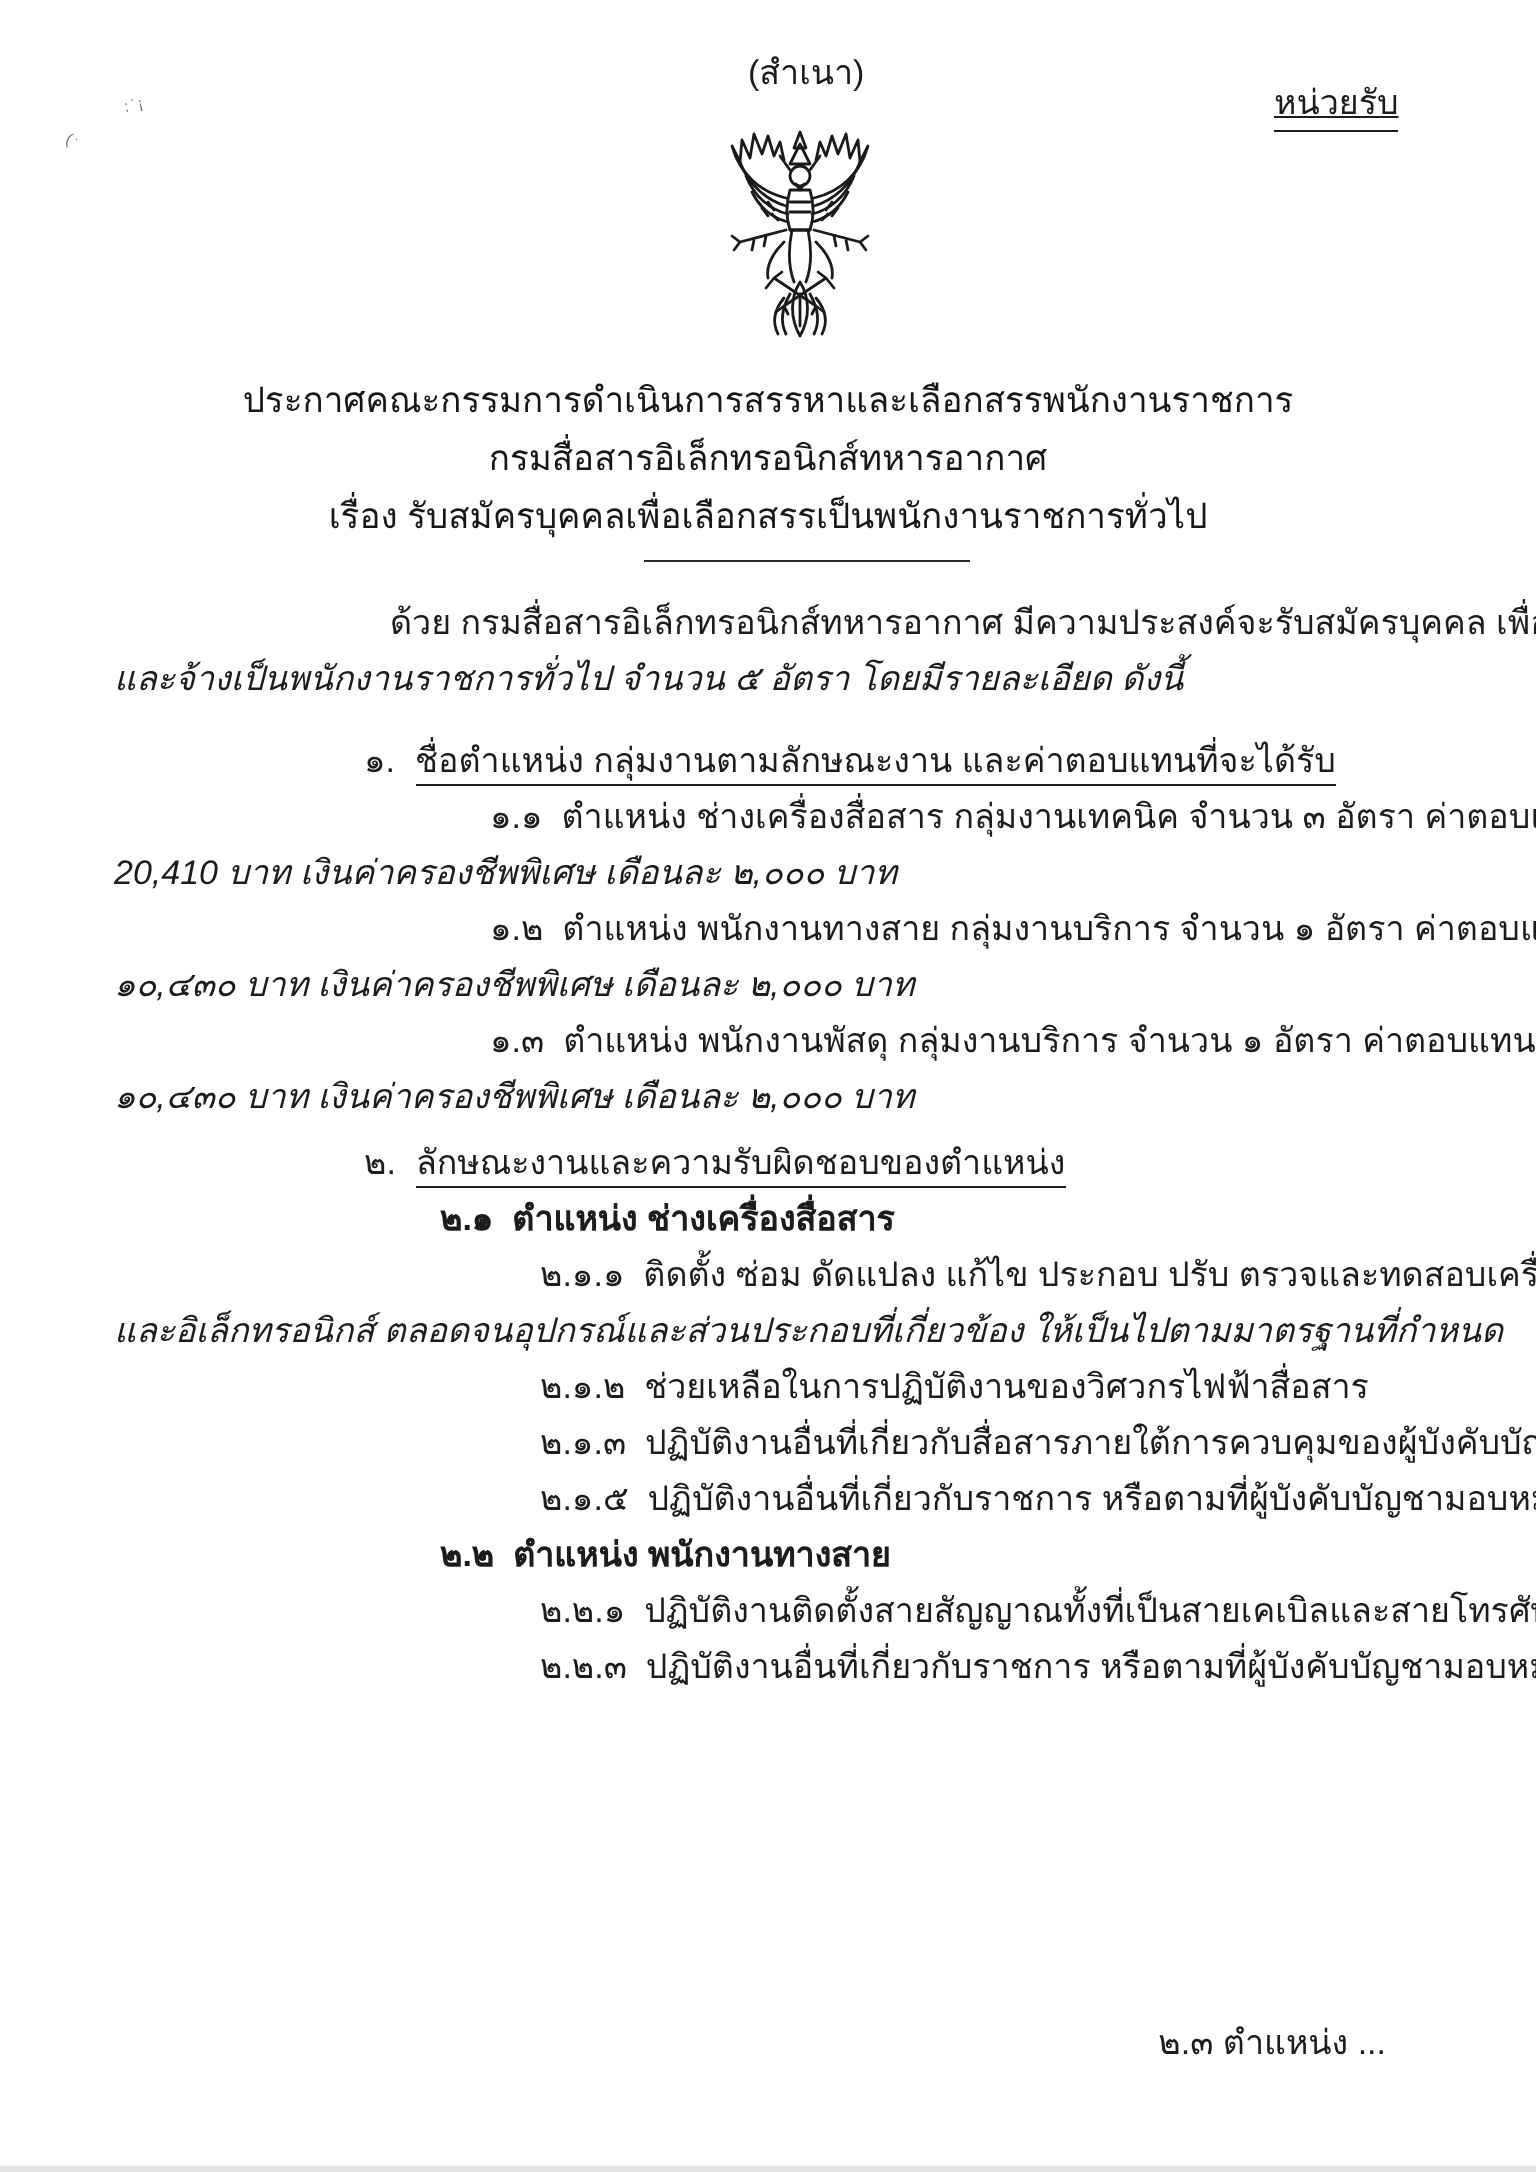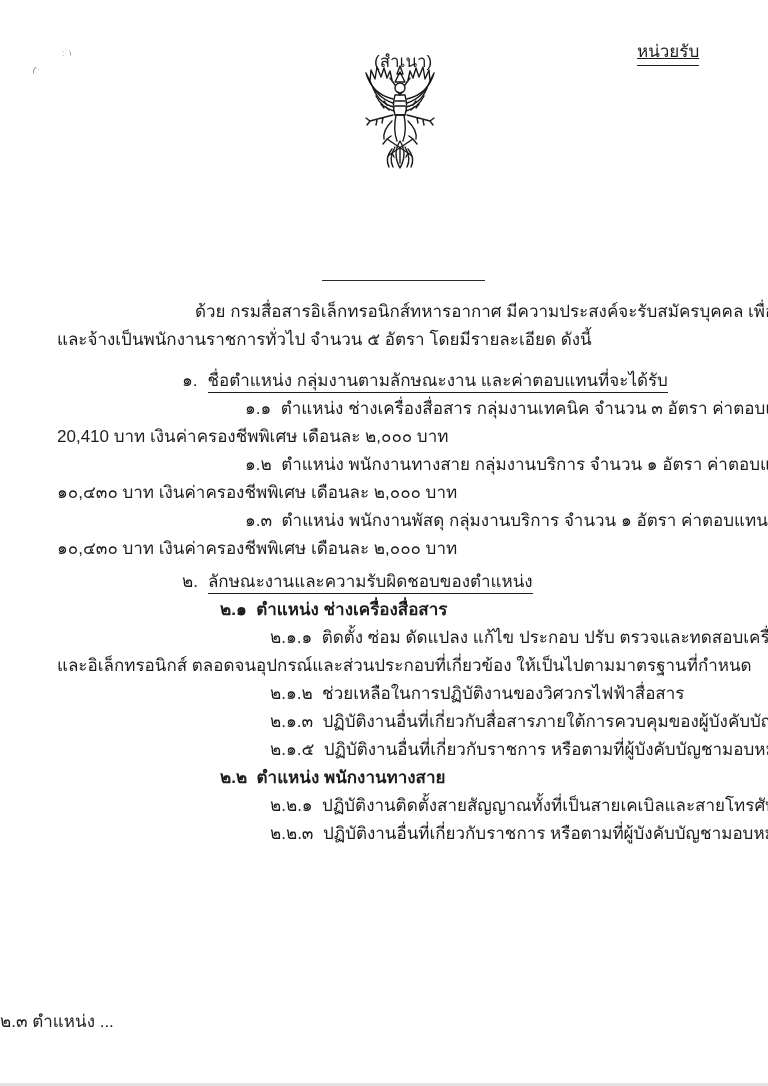--- a/index.html
+++ b/index.html
@@ -1,39 +1,39 @@
 <!DOCTYPE html>
 <html><head>
 <meta charset="utf-8">
 <style>
   html,body{margin:0;padding:0;background:#ffffff;}
   .page{
     position:relative; width:768px; height:1086px; background:#ffffff;
     font-family:"Liberation Sans", sans-serif; color:#1c1c1c; overflow:hidden;
   }
-  .copy-label{position:absolute; top:47px; left:374px; font-size:17px;text-align:right;}
+  .copy-label{position:absolute; top:22px; left:374px; font-size:17px;text-align:right;}
   .unit-label{position:absolute; top:37px; left:637px; font-size:17px;
     border-bottom:1.5px solid #1c1c1c; padding-bottom:1px;text-decoration:underline;}
   .emblem{position:absolute; top:64px; left:340px; width:120px; height:110px;}
   .title-block{position:absolute; top:186px; left:16px; width:736px;
     text-align:center; font-size:17.5px; line-height:29px; color:#171717;}
   .divider{position:absolute; top:280px; left:322px; width:163px; height:0;
     border-top:1.7px solid #2b2b2b;}
   .doc-body{position:absolute; top:298px; left:57px; width:671px;}
   .line{white-space:pre; height:28px; line-height:28px; font-size:17px;}
-  .ind-flush{padding-left:0;}
+  .ind-flush{padding-left:0;font-style:italic;}
   .ind-para{padding-left:138px;}
   .ind-section{padding-left:125px;}
   .ind-item1{padding-left:188px;}
   .ind-item2{padding-left:163px;font-weight:bold;}
   .ind-item3{padding-left:213px;}
   .num{margin-right:10px;}
   .u{border-bottom:1.5px solid #1c1c1c; padding-bottom:1.5px;margin-top:40px;}
   .doc-footer{position:absolute; top:1008px; left:0; width:693px;
-    text-align:left; font-size:17px; line-height:28px;}
+    text-align:right; font-size:17px; line-height:28px;}
   .stray-mark{position:absolute; color:rgba(40,40,40,.65); font-size:8px;
     transform:rotate(-12deg); letter-spacing:1px;}
   .mark-1{top:48px; left:62px;}
   .mark-2{top:66px; left:33px; transform:rotate(24deg);}
   .scan-edge{position:absolute; bottom:0; left:0; width:768px; height:3px;
     background:#cccccc; opacity:.55;}
 </style>
 </head>
 <body>
 
@@ -69,20 +69,25 @@
       <path d="M55 20 L50 13 M65 20 L70 13"></path>
       <path d="M58 27 L60 30 L62 27"></path>
       <path d="M55 30 C53 37 53 44 55 50 L65 50 C67 44 67 37 65 30 Z"></path>
       <path d="M55 36 L65 36 M55 41 L65 41 M55 50 L65 50"></path>
       <path d="M56 50 C54 60 54 68 57 76 M64 50 C66 60 66 68 63 76"></path>
       <path d="M60 76 C55 84 55 94 60 103 C65 94 65 84 60 76 Z"></path>
       <path d="M60 82 L60 98"></path>
     </g>
   </svg>
 
+  <div class="title-block">
+    <div>ประกาศคณะกรรมการดำเนินการสรรหาและเลือกสรรพนักงานราชการ</div>
+    <div>กรมสื่อสารอิเล็กทรอนิกส์ทหารอากาศ</div>
+    <div>เรื่อง  รับสมัครบุคคลเพื่อเลือกสรรเป็นพนักงานราชการทั่วไป</div>
+  </div>
 
   <div class="divider"></div>
 
   <div class="doc-body">
       <div class="line ind-para">ด้วย กรมสื่อสารอิเล็กทรอนิกส์ทหารอากาศ มีความประสงค์จะรับสมัครบุคคล เพื่อเลือกสรร</div>
       <div class="line ind-flush">และจ้างเป็นพนักงานราชการทั่วไป จำนวน ๕ อัตรา โดยมีรายละเอียด ดังนี้</div>
       <div style="height: 13px;"></div>
       <div class="line ind-section"><span class="num">๑.</span><span class="u">ชื่อตำแหน่ง กลุ่มงานตามลักษณะงาน และค่าตอบแทนที่จะได้รับ</span></div>
       <div class="line ind-item1">๑.๑  ตำแหน่ง ช่างเครื่องสื่อสาร กลุ่มงานเทคนิค จำนวน ๓ อัตรา ค่าตอบแทน เดือนละ</div>
       <div class="line ind-flush">20,410 บาท เงินค่าครองชีพพิเศษ เดือนละ ๒,๐๐๐ บาท</div>

